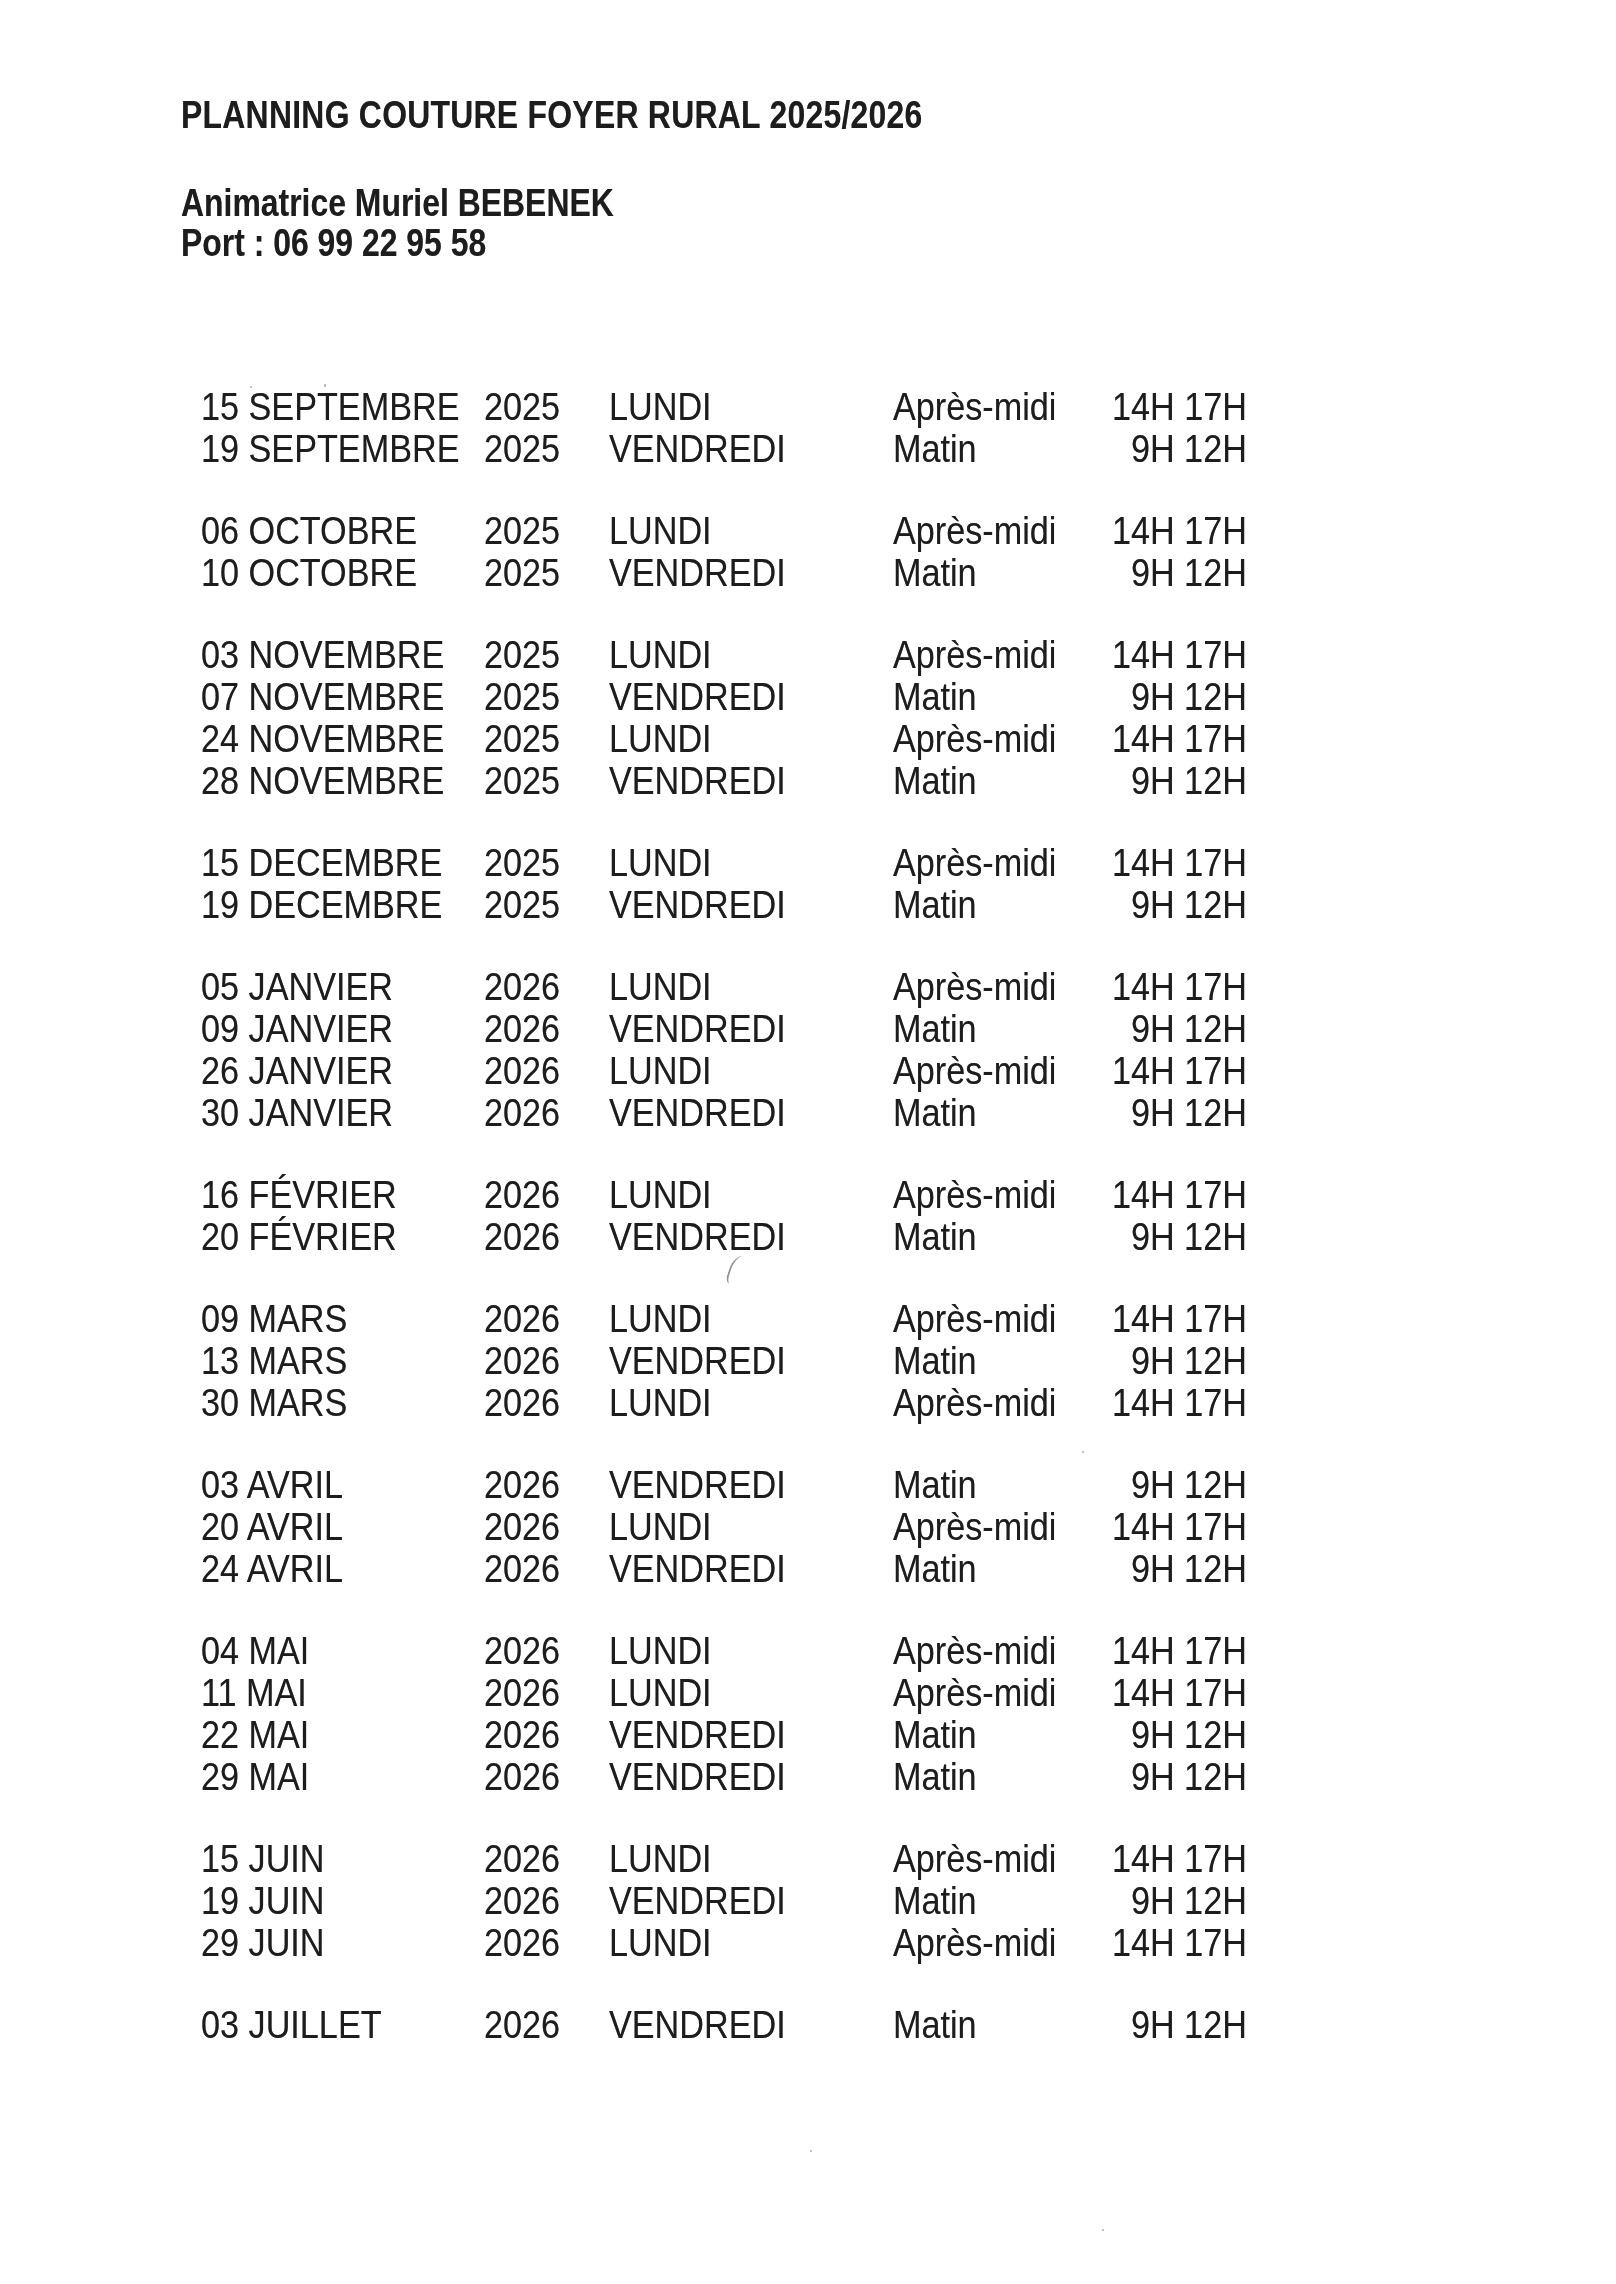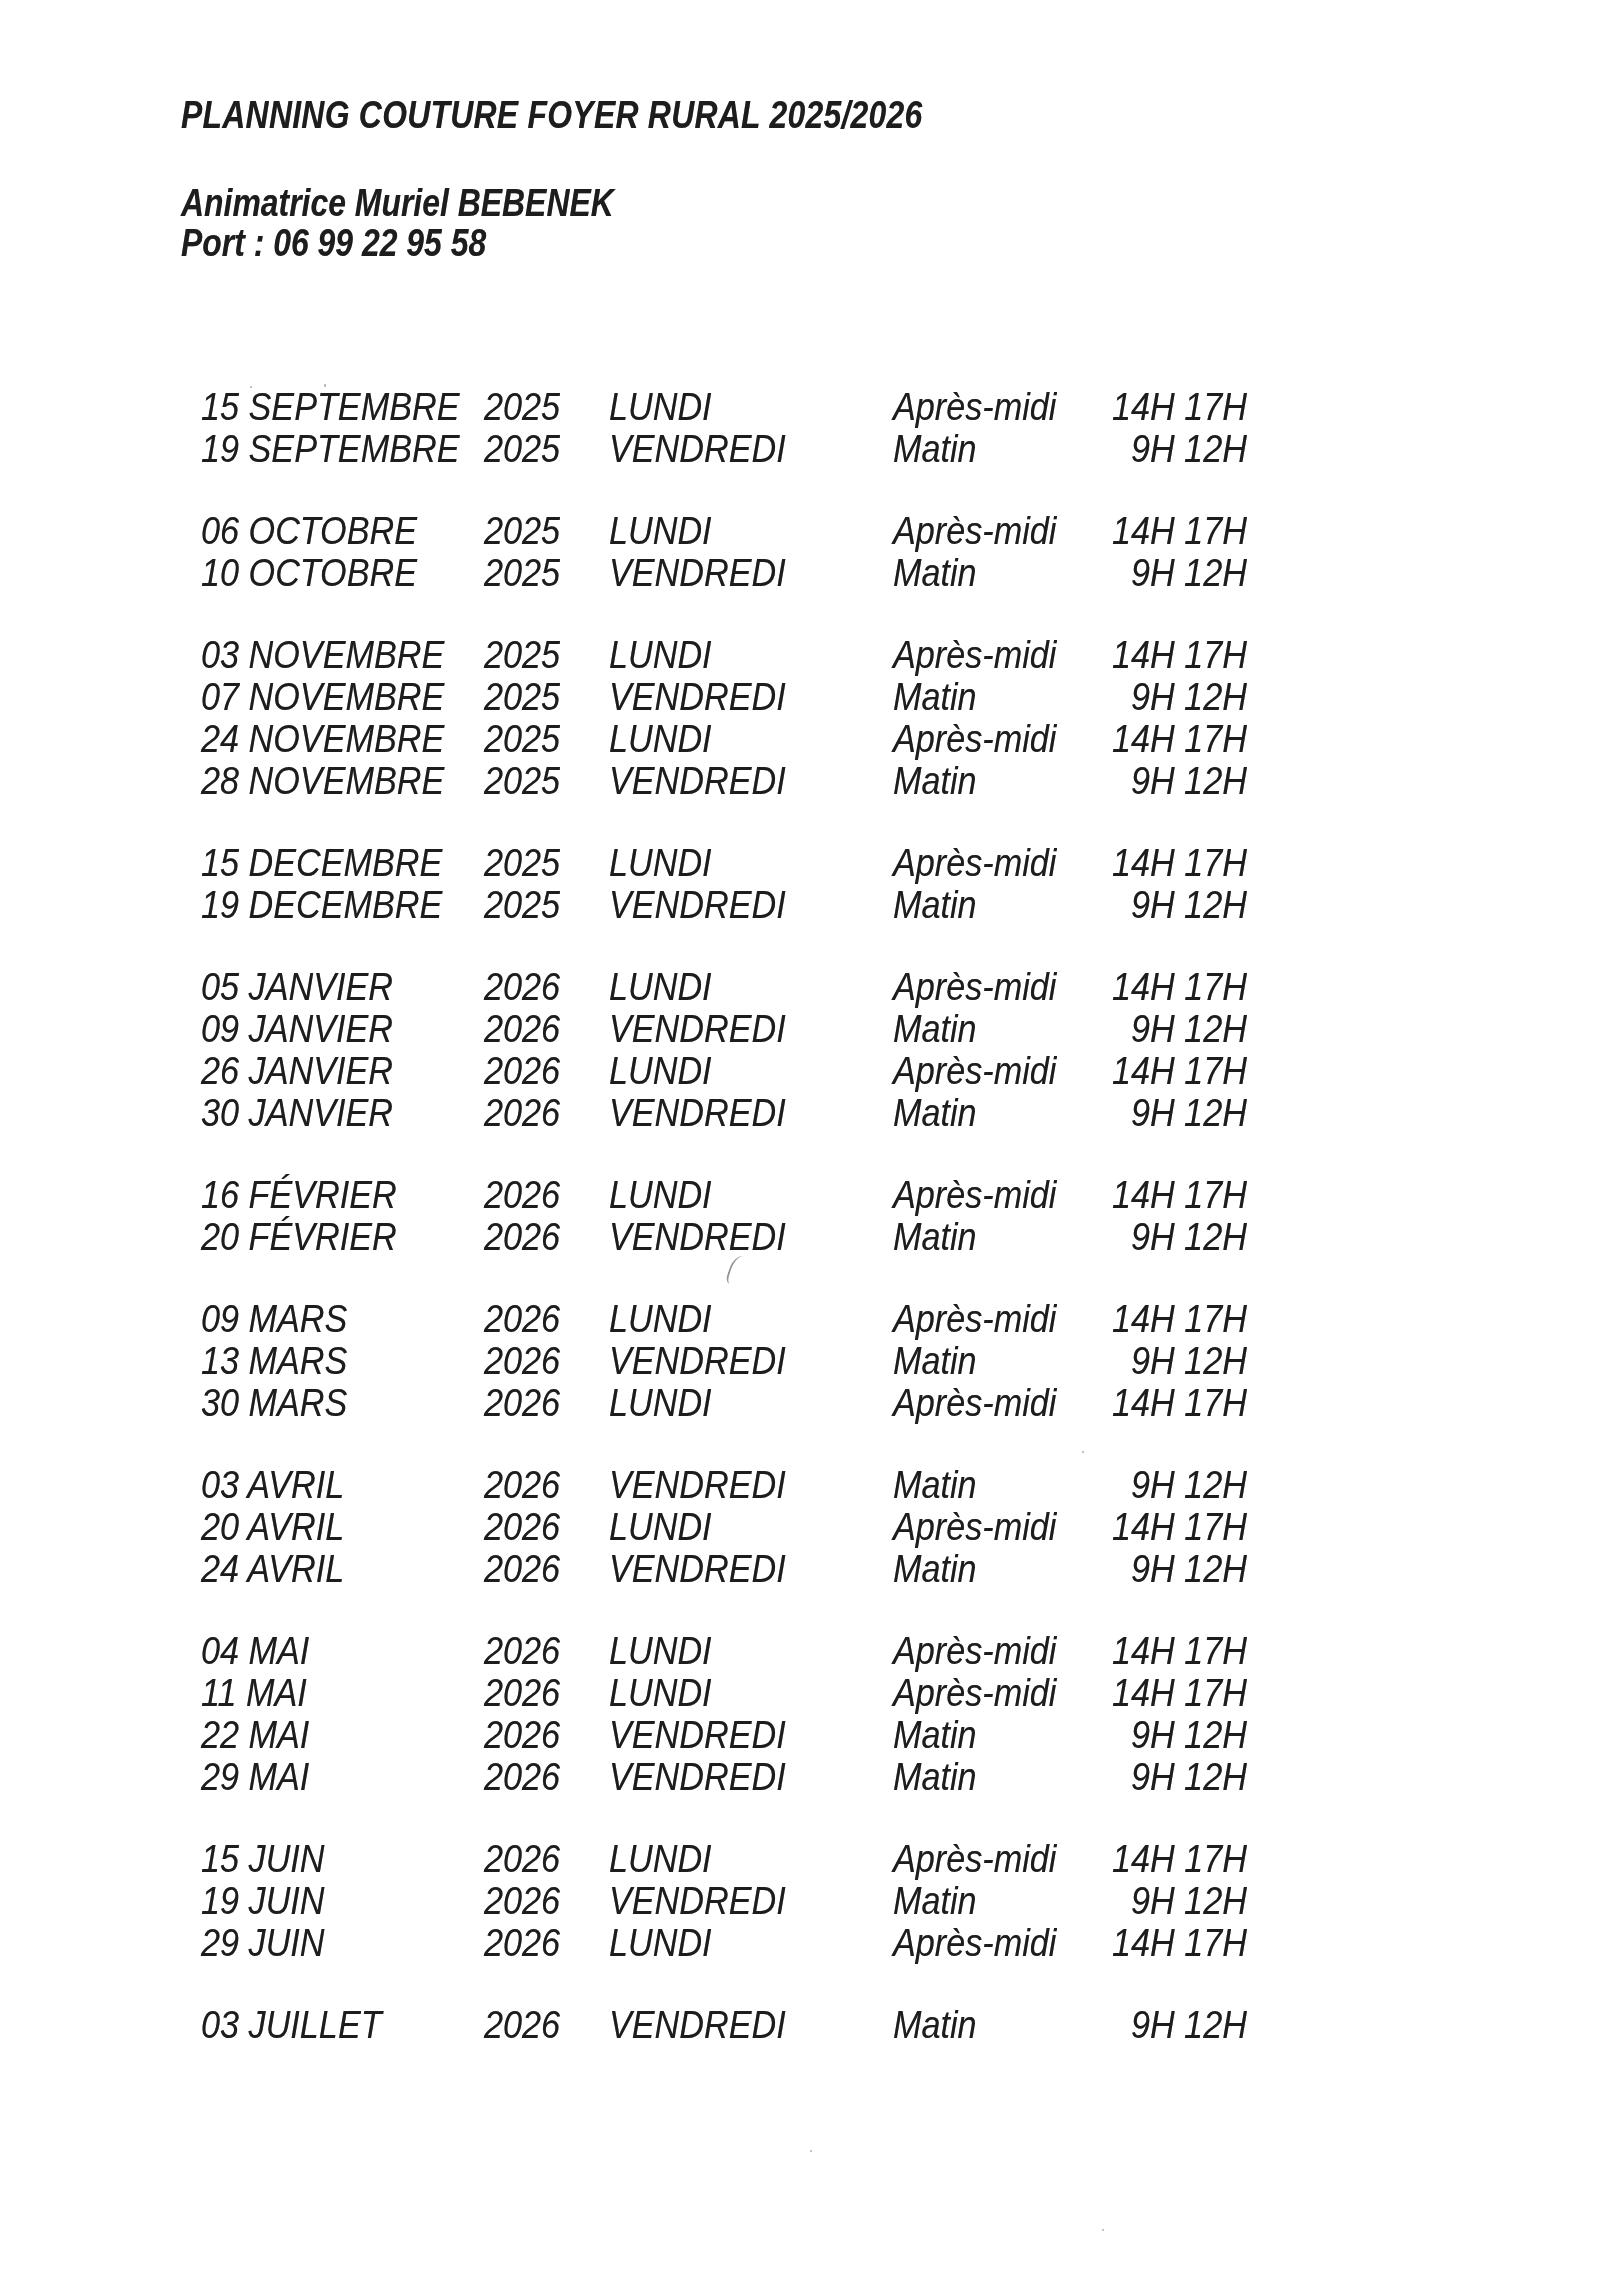--- a/index.html
+++ b/index.html
@@ -8,21 +8,21 @@
   }
   html,body{margin:0;padding:0;}
   body{
     width:1617px;height:2284px;
     background:var(--paper);
     position:relative;
     overflow:hidden;
     font-family:"Liberation Sans",sans-serif;
     color:var(--ink);
   }
-  .page{position:absolute;inset:0;font-style:italic;}
+  .page{position:absolute;inset:0;}
 
   .ink{text-shadow:0 0 0.7px rgba(25,25,25,.45);}
 
   .doc-title{
     position:absolute;left:181px;top:96px;
     font-size:38px;line-height:38px;font-weight:bold;
     white-space:nowrap;
     transform:scaleX(0.84);transform-origin:0 0;
     letter-spacing:0.3px;
   }

